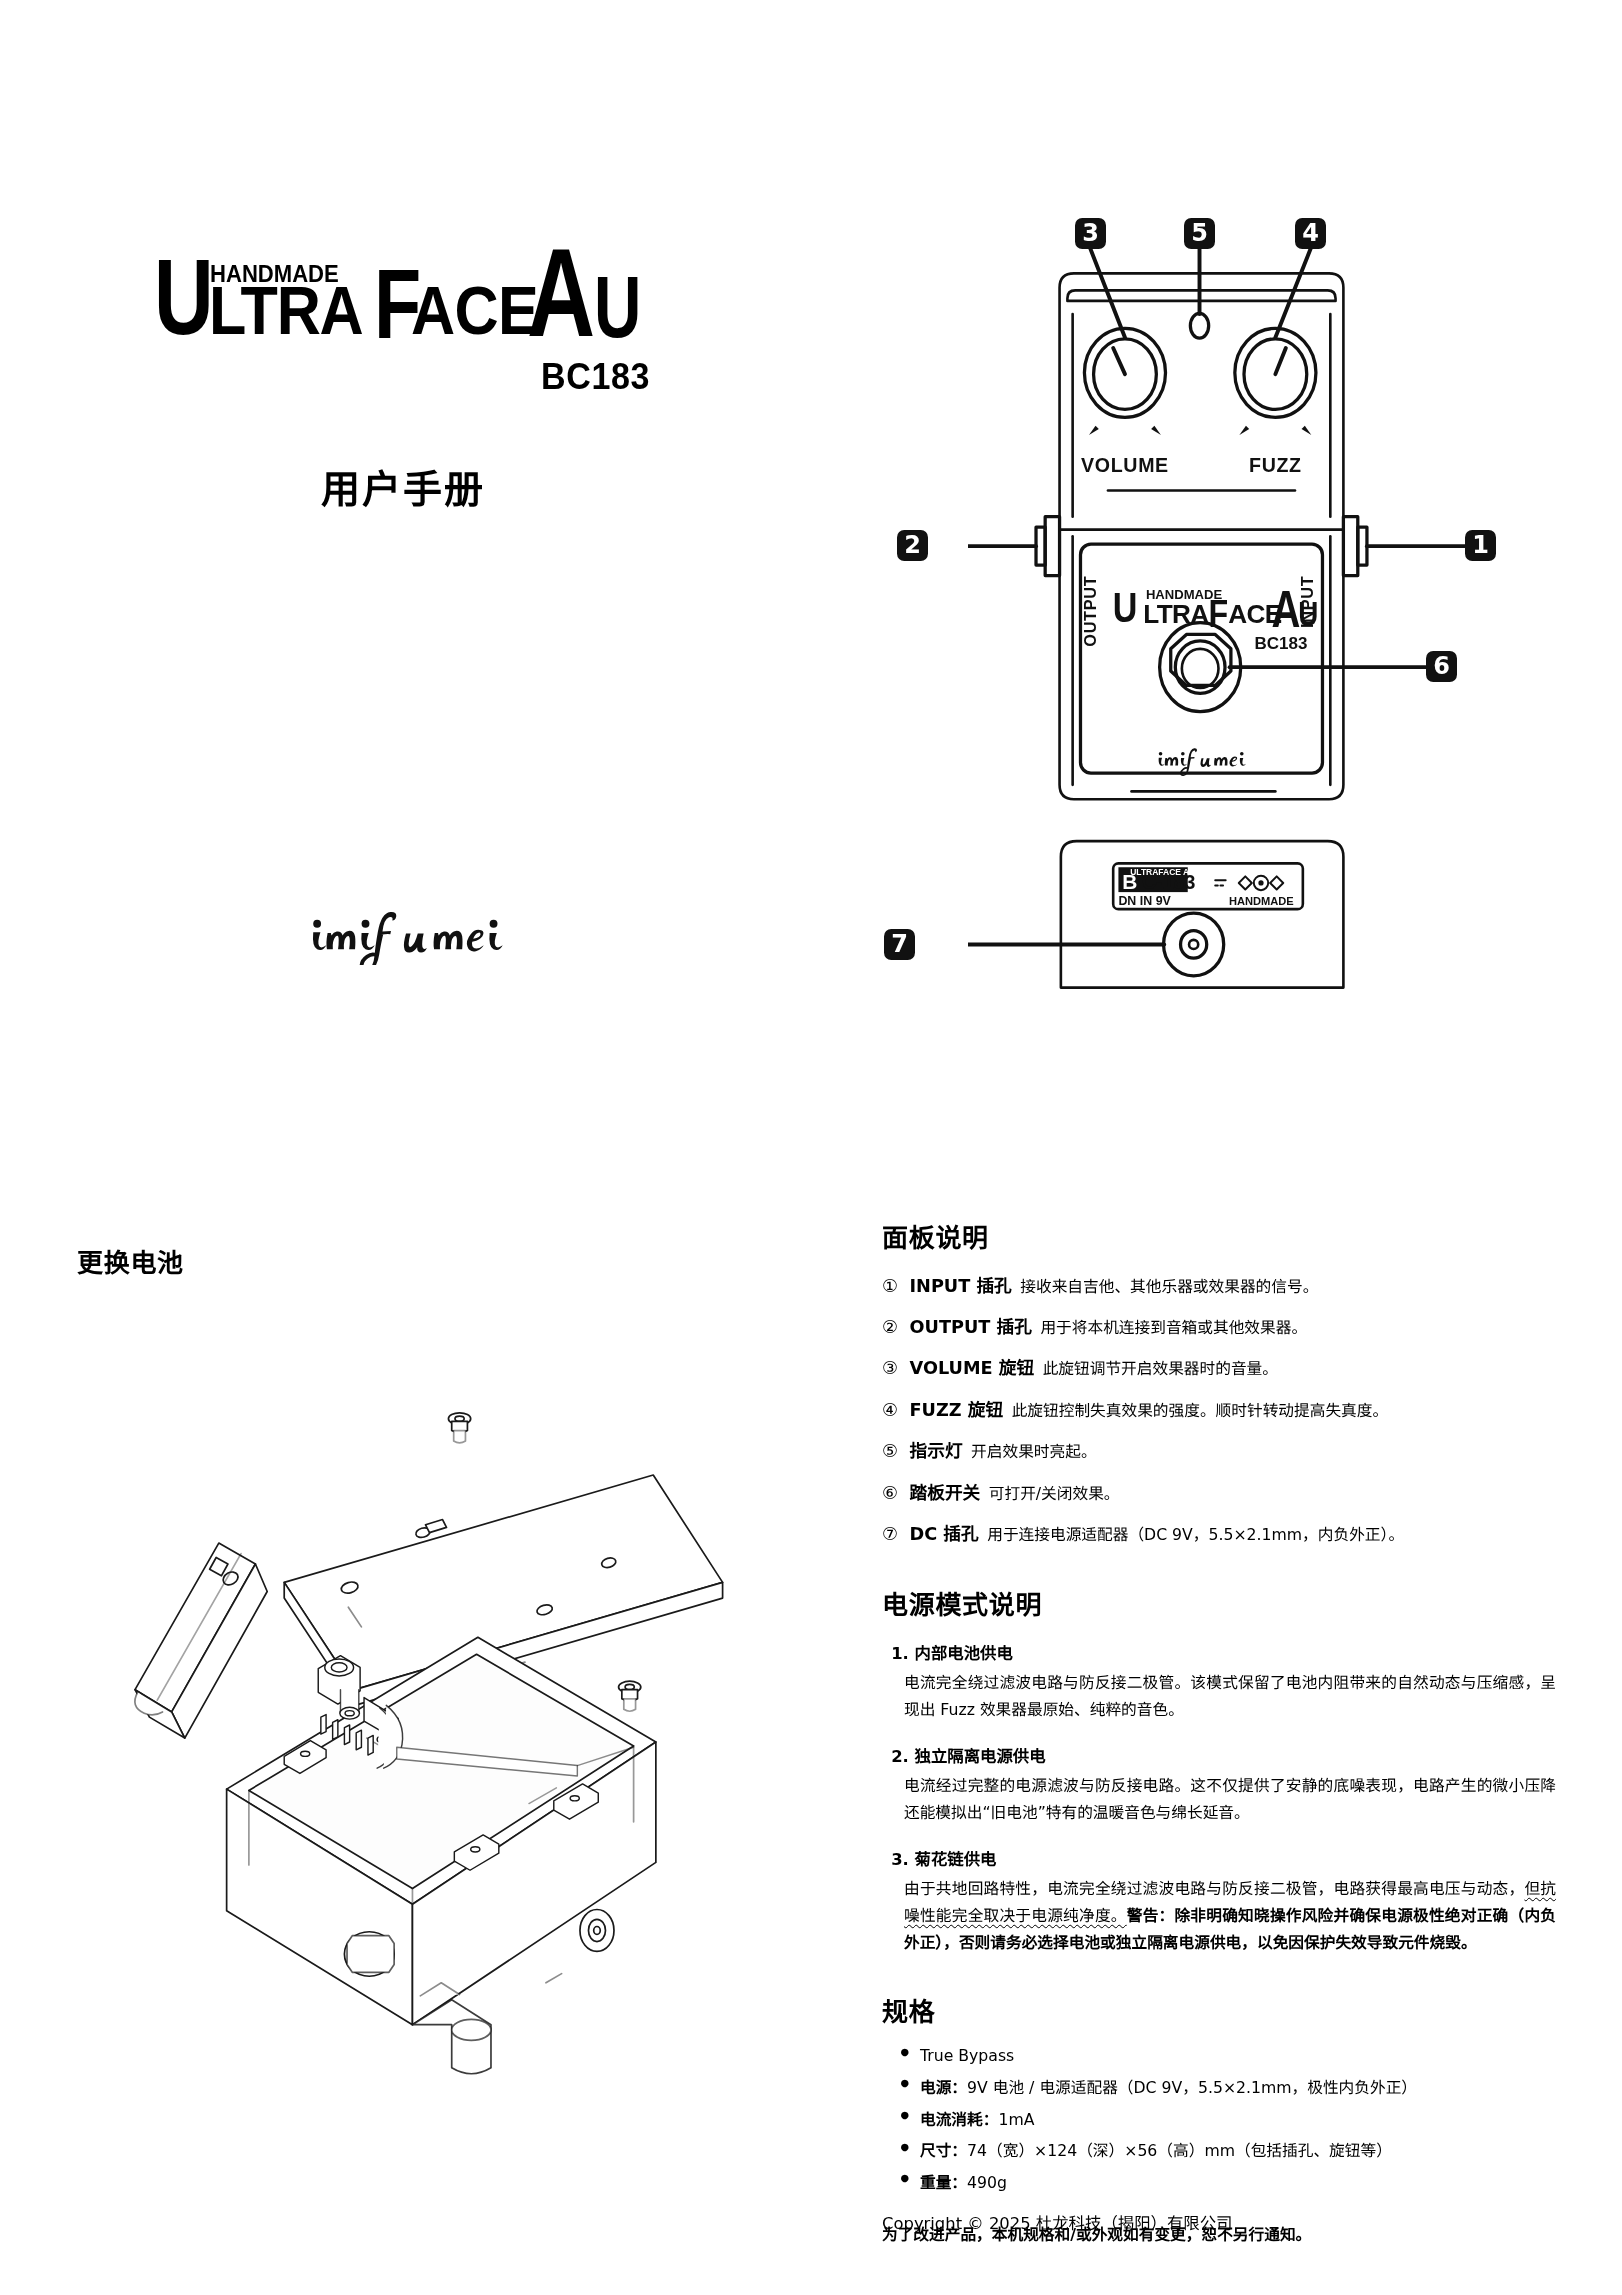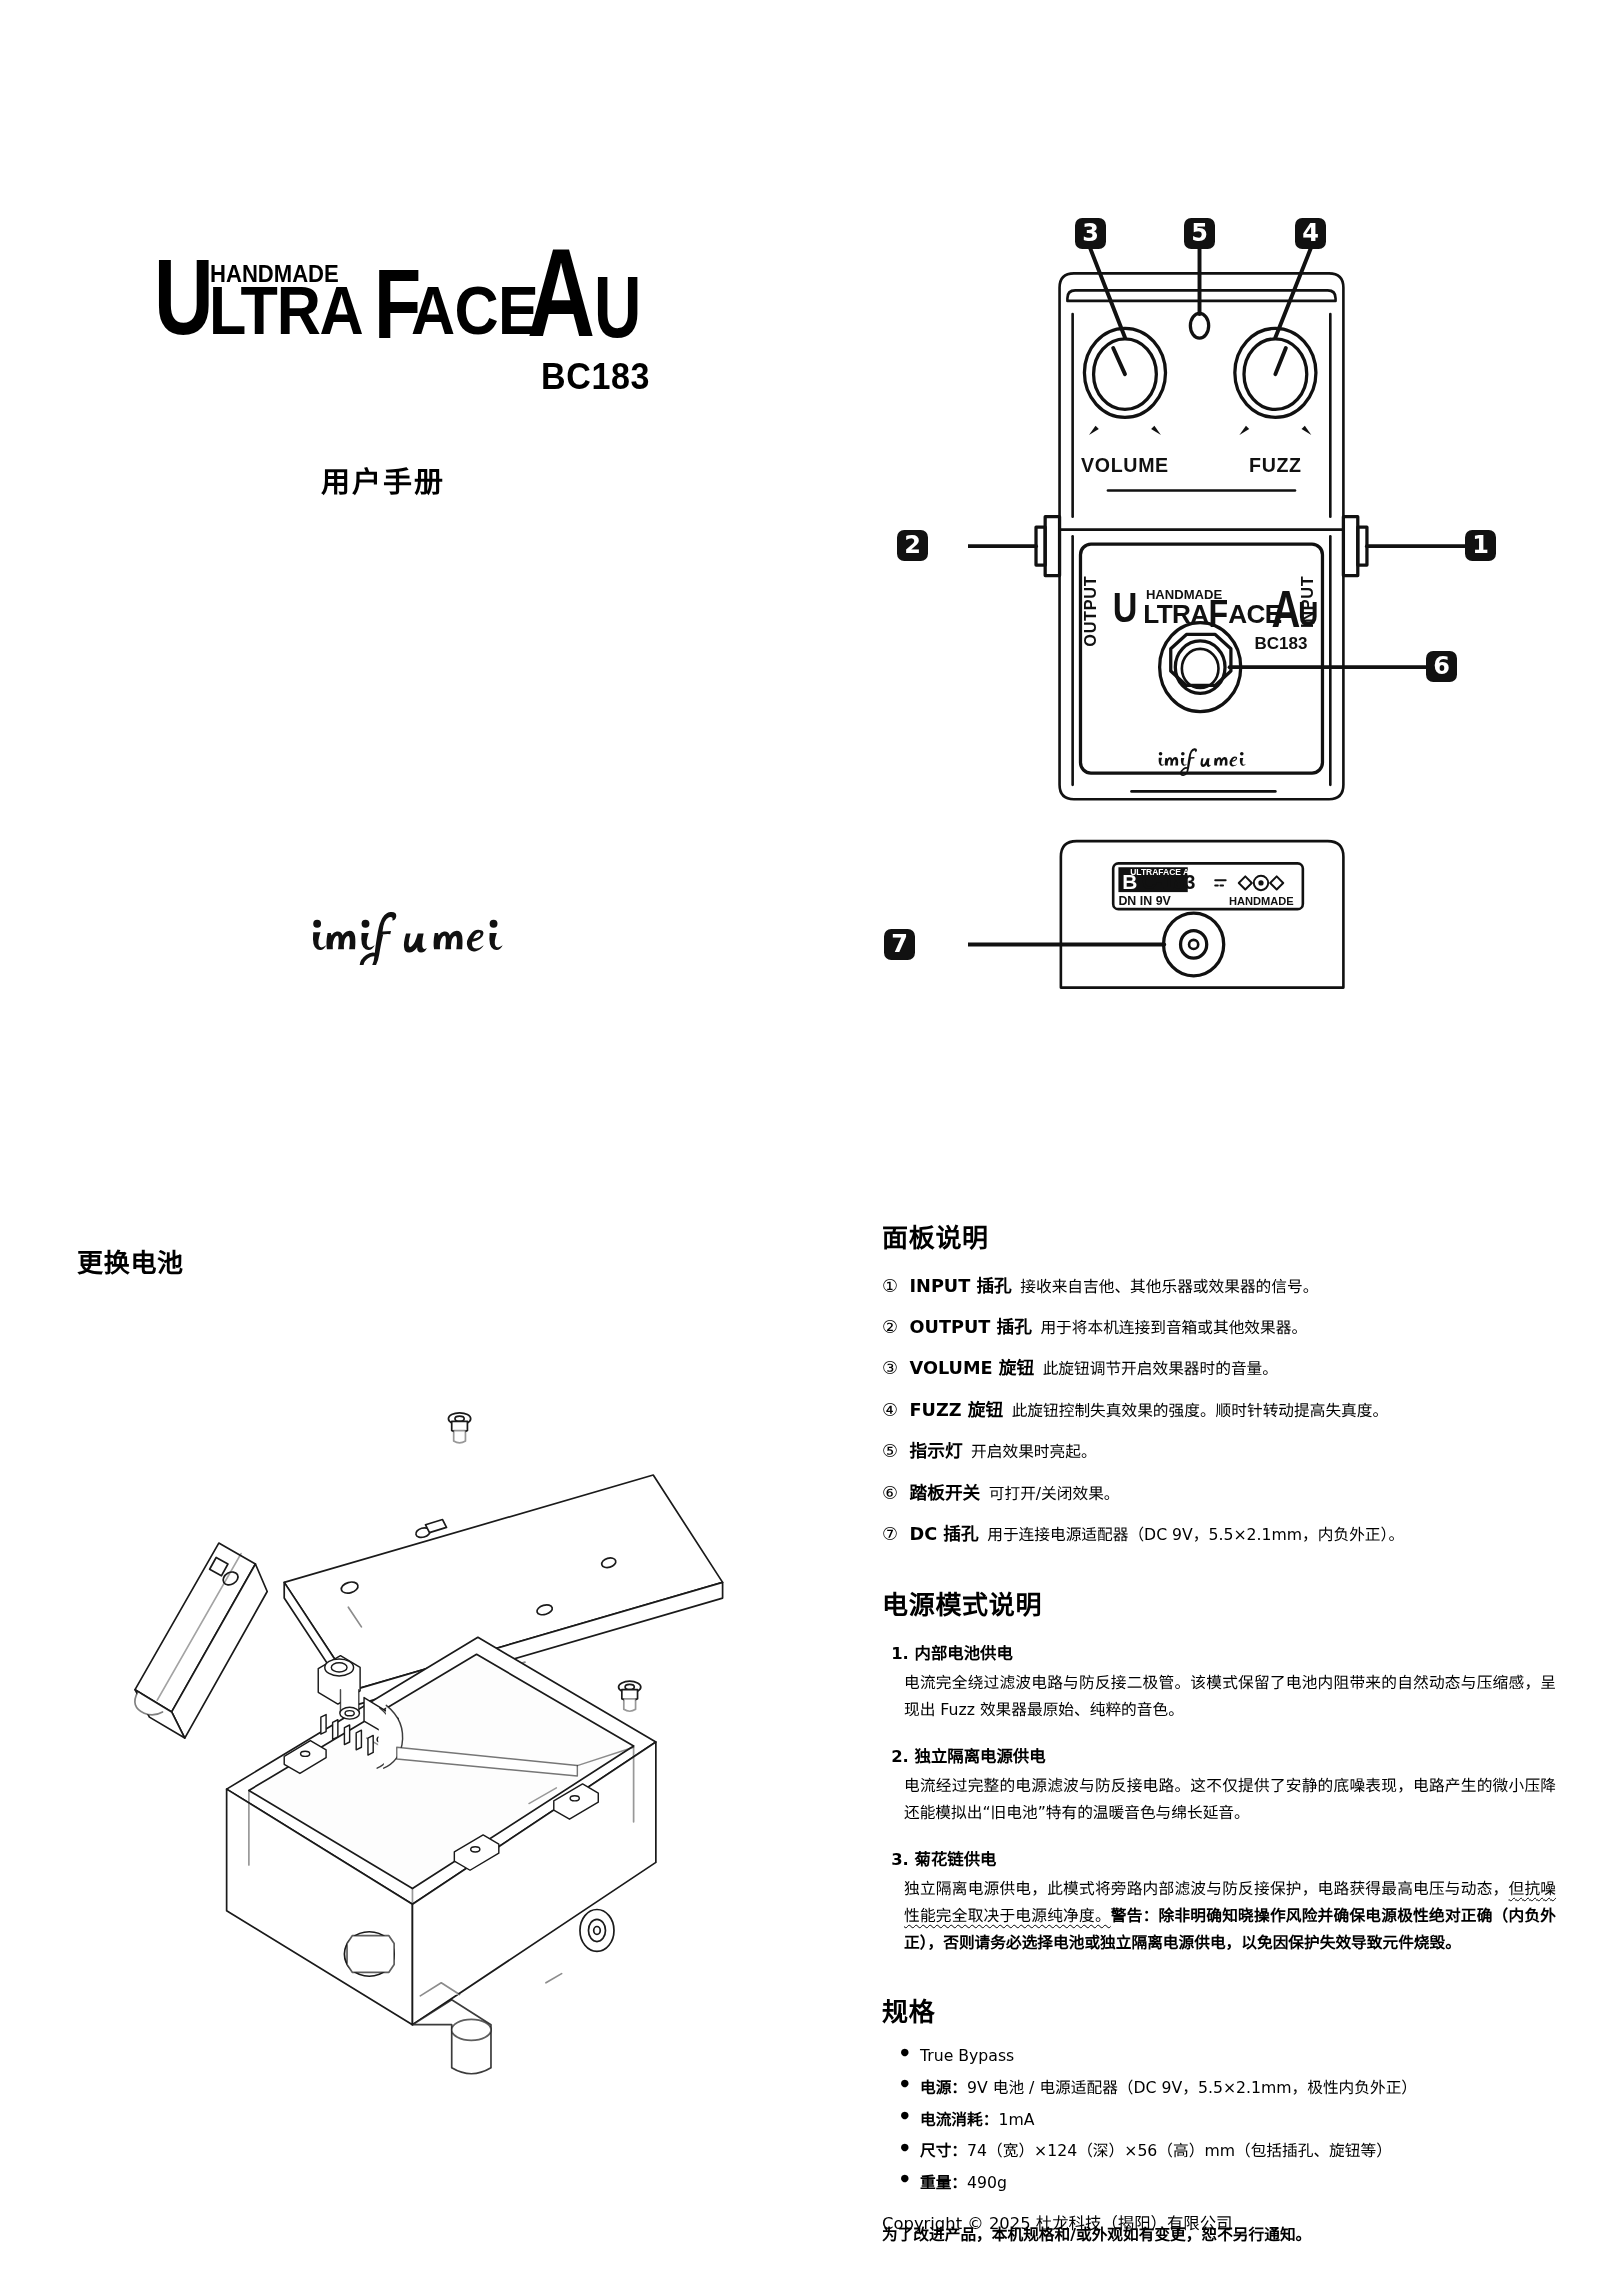--- a/index.html
+++ b/index.html
@@ -118,21 +118,21 @@
     font-weight: 700;
     letter-spacing: 0.7px;
     transform: scaleX(0.92);
     transform-origin: left top;
   }
 
   #cover-manual-title {
     position: absolute;
     left: 321px;
     top: 458px;
-    font-size: 29px;
+    font-size: 39px;
     font-weight: 700;
     letter-spacing: 2px;
     font-family: Liberation Mono, monospace;
   }
 
   #cover-brand-script {
     position: absolute;
     left: 308px;
     top: 906px;
     width: 196px;
@@ -635,21 +635,21 @@
   <div class="power-item">
     <div class="power-title">1. 内部电池供电</div>
     <p class="power-body">电流完全绕过滤波电路与防反接二极管。该模式保留了电池内阻带来的自然动态与压缩感，呈现出 Fuzz 效果器最原始、纯粹的音色。</p>
   </div>
   <div class="power-item">
     <div class="power-title">2. 独立隔离电源供电</div>
     <p class="power-body">电流经过完整的电源滤波与防反接电路。这不仅提供了安静的底噪表现，电路产生的微小压降还能模拟出“旧电池”特有的温暖音色与绵长延音。</p>
   </div>
   <div class="power-item">
     <div class="power-title">3. 菊花链供电</div>
-    <p class="power-body"><span>独立隔离电源供电，此模式将旁路内部滤波与防反接保护，电路获得最高电压与动态，</span><span class="squiggle">但抗噪性能完全取决于电源纯净度。</span><span class="warn">警告：除非明确知晓操作风险并确保电源极性绝对正确（内负外正），否则请务必选择电池或独立隔离电源供电，以免因保护失效导致元件烧毁。</span></p>
+    <p class="power-body"><span>由于共地回路特性，电流完全绕过滤波电路与防反接二极管，电路获得最高电压与动态，</span><span class="squiggle">但抗噪性能完全取决于电源纯净度。</span><span class="warn">警告：除非明确知晓操作风险并确保电源极性绝对正确（内负外正），否则请务必选择电池或独立隔离电源供电，以免因保护失效导致元件烧毁。</span></p>
   </div>
 
   <h2 class="sec-heading" id="spec-heading">规格</h2>
 
   <ul id="spec-list">
     <li><b></b><span>True Bypass</span></li>
     <li><b>电源：</b><span>9V 电池 / 电源适配器（DC 9V，5.5×2.1mm，极性内负外正）</span></li>
     <li><b>电流消耗：</b><span>1mA</span></li>
     <li><b>尺寸：</b><span>74（宽）×124（深）×56（高）mm（包括插孔、旋钮等）</span></li>
     <li><b>重量：</b><span>490g</span></li>

